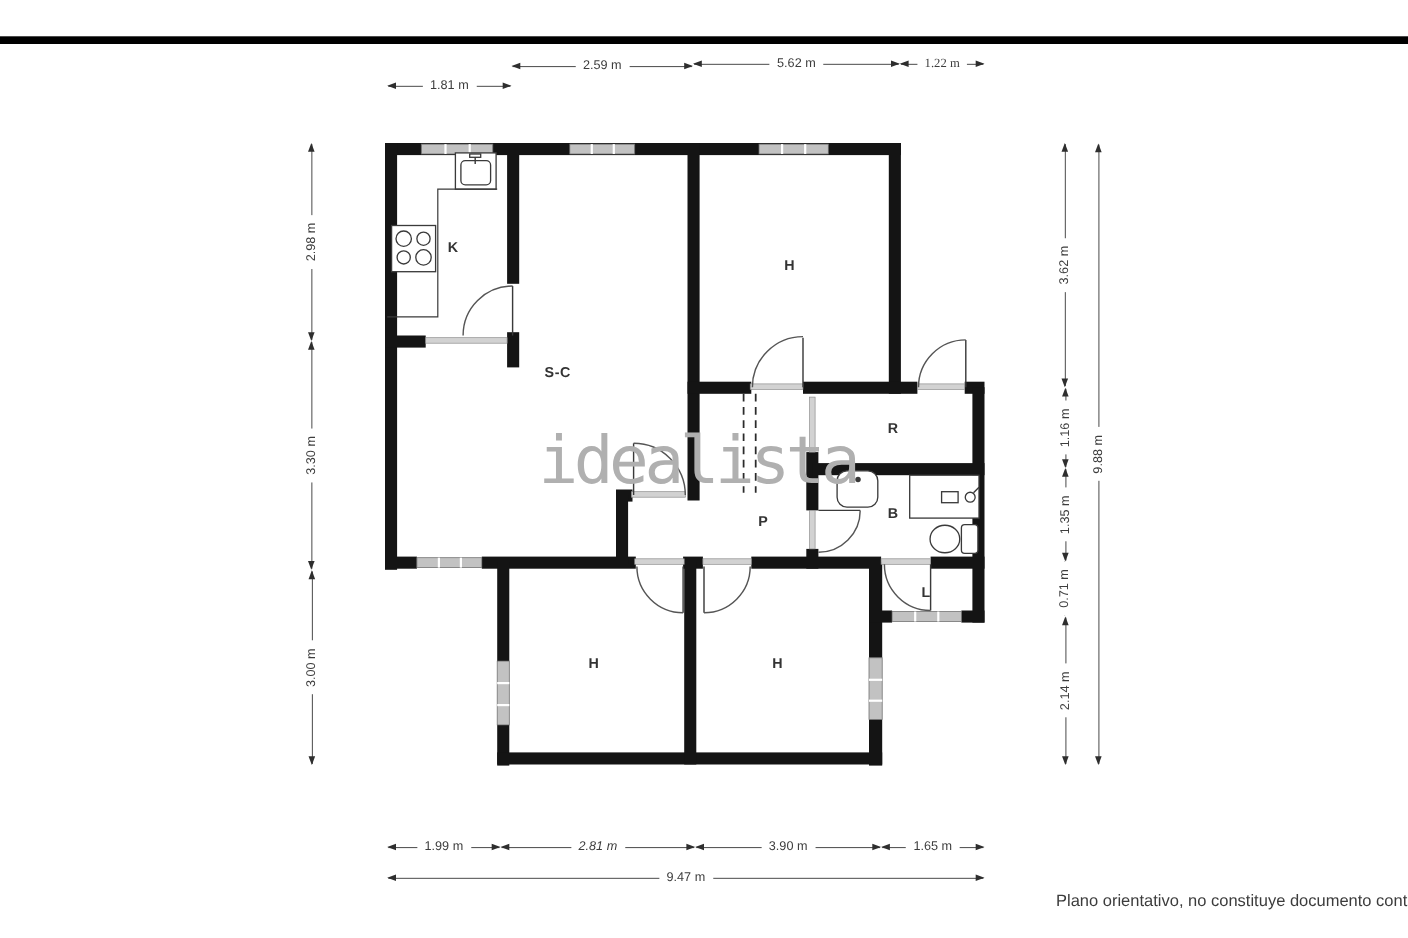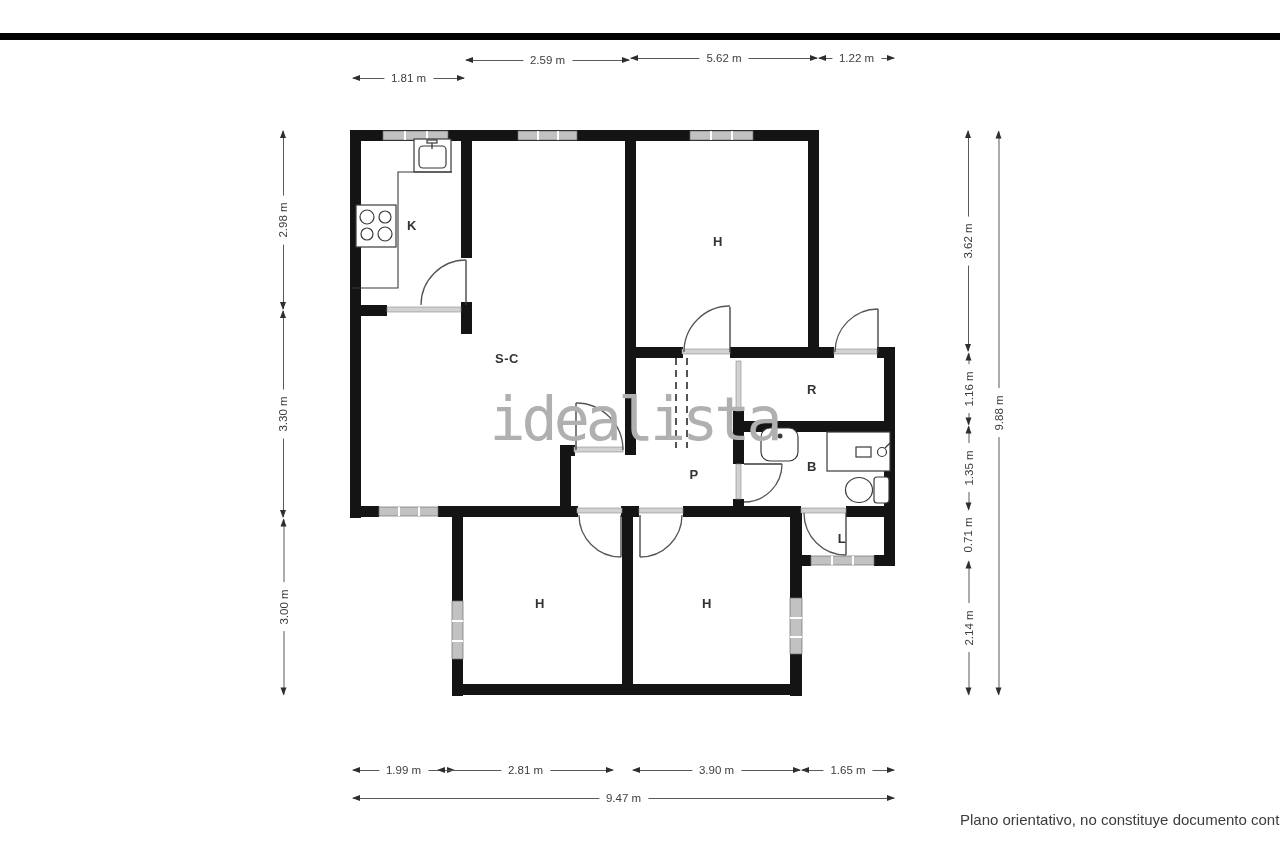--- a/index.html
+++ b/index.html
@@ -195,21 +195,21 @@
     <g>
       <ellipse class="fix" cx="859" cy="490" rx="13.5" ry="12.5"></ellipse>
       <rect class="fix" x="874" y="477" width="15" height="26" rx="3"></rect>
     </g>
   </g>
 </svg>
 
 <div id="labels-layer">
     <span class="room-label" style="left: 412px; top: 225px;">K</span>
     <span class="room-label" style="left: 718px; top: 241px;">H</span>
-    <span class="room-label" style="left: 507px; top: 358px;">S-C</span>
+    <span class="room-label" style="left: 507px; top: 338px;">S-C</span>
     <span class="room-label" style="left: 812px; top: 389px;">R</span>
     <span class="room-label" style="left: 694px; top: 474px;">P</span>
     <span class="room-label" style="left: 812px; top: 466px;">B</span>
     <span class="room-label" style="left: 842px; top: 538px;">L</span>
     <span class="room-label" style="left: 540px; top: 603px;">H</span>
     <span class="room-label" style="left: 707px; top: 603px;">H</span>
     <div class="dim" style="width: 113px; left: 352px; top: 53px; margin-top: 20px;">
       <div class="dim-line"></div>
       <span class="arrow arrow-l"></span>
       <span class="arrow arrow-r"></span>
@@ -220,33 +220,33 @@
       <span class="arrow arrow-l"></span>
       <span class="arrow arrow-r"></span>
       <span class="dim-label">2.59 m</span>
     </div>
     <div class="dim" style="width: 188px; left: 630px; top: 53px;">
       <div class="dim-line"></div>
       <span class="arrow arrow-l"></span>
       <span class="arrow arrow-r"></span>
       <span class="dim-label">5.62 m</span>
     </div>
-    <div class="dim" style="width: 77px; left: 818px; top: 53px;">
+    <div class="dim" style="width: 77px; left: 818px; top: 53px; font-family: Liberation Serif, serif;">
       <div class="dim-line"></div>
       <span class="arrow arrow-l"></span>
       <span class="arrow arrow-r"></span>
       <span class="dim-label">1.22 m</span>
     </div>
     <div class="dim" style="width: 103px; left: 352px; top: 765px;">
       <div class="dim-line"></div>
       <span class="arrow arrow-l"></span>
       <span class="arrow arrow-r"></span>
       <span class="dim-label">1.99 m</span>
     </div>
-    <div class="dim" style="width: 177px; left: 437px; top: 765px;">
+    <div class="dim" style="width: 177px; left: 455px; top: 765px; font-style: italic;">
       <div class="dim-line"></div>
       <span class="arrow arrow-l"></span>
       <span class="arrow arrow-r"></span>
       <span class="dim-label">2.81 m</span>
     </div>
     <div class="dim" style="width: 169px; left: 632px; top: 765px;">
       <div class="dim-line"></div>
       <span class="arrow arrow-l"></span>
       <span class="arrow arrow-r"></span>
       <span class="dim-label">3.90 m</span>

